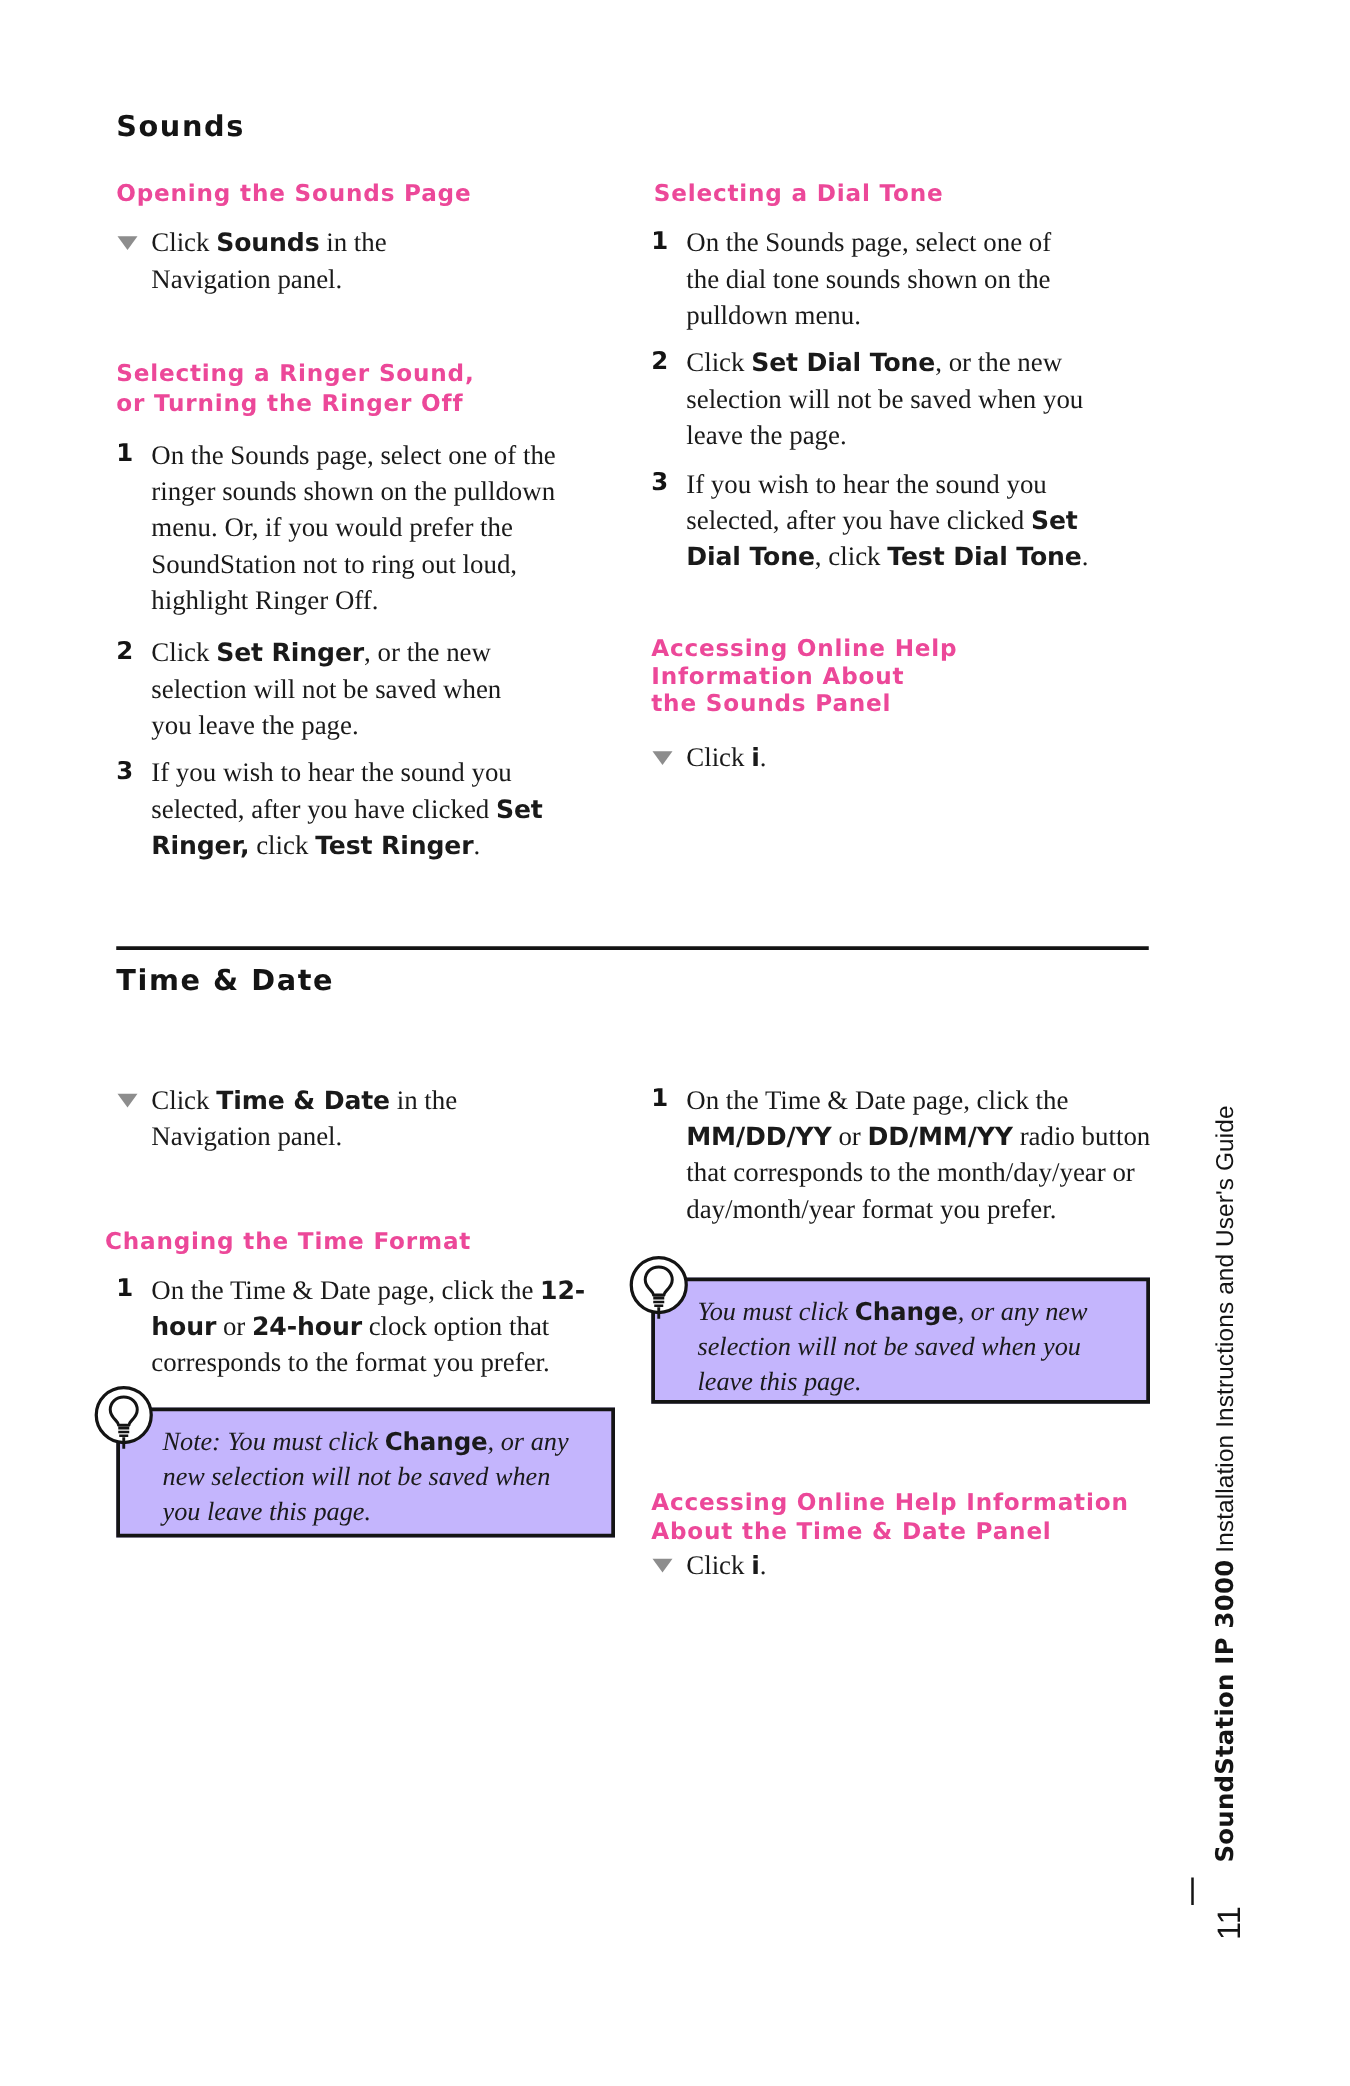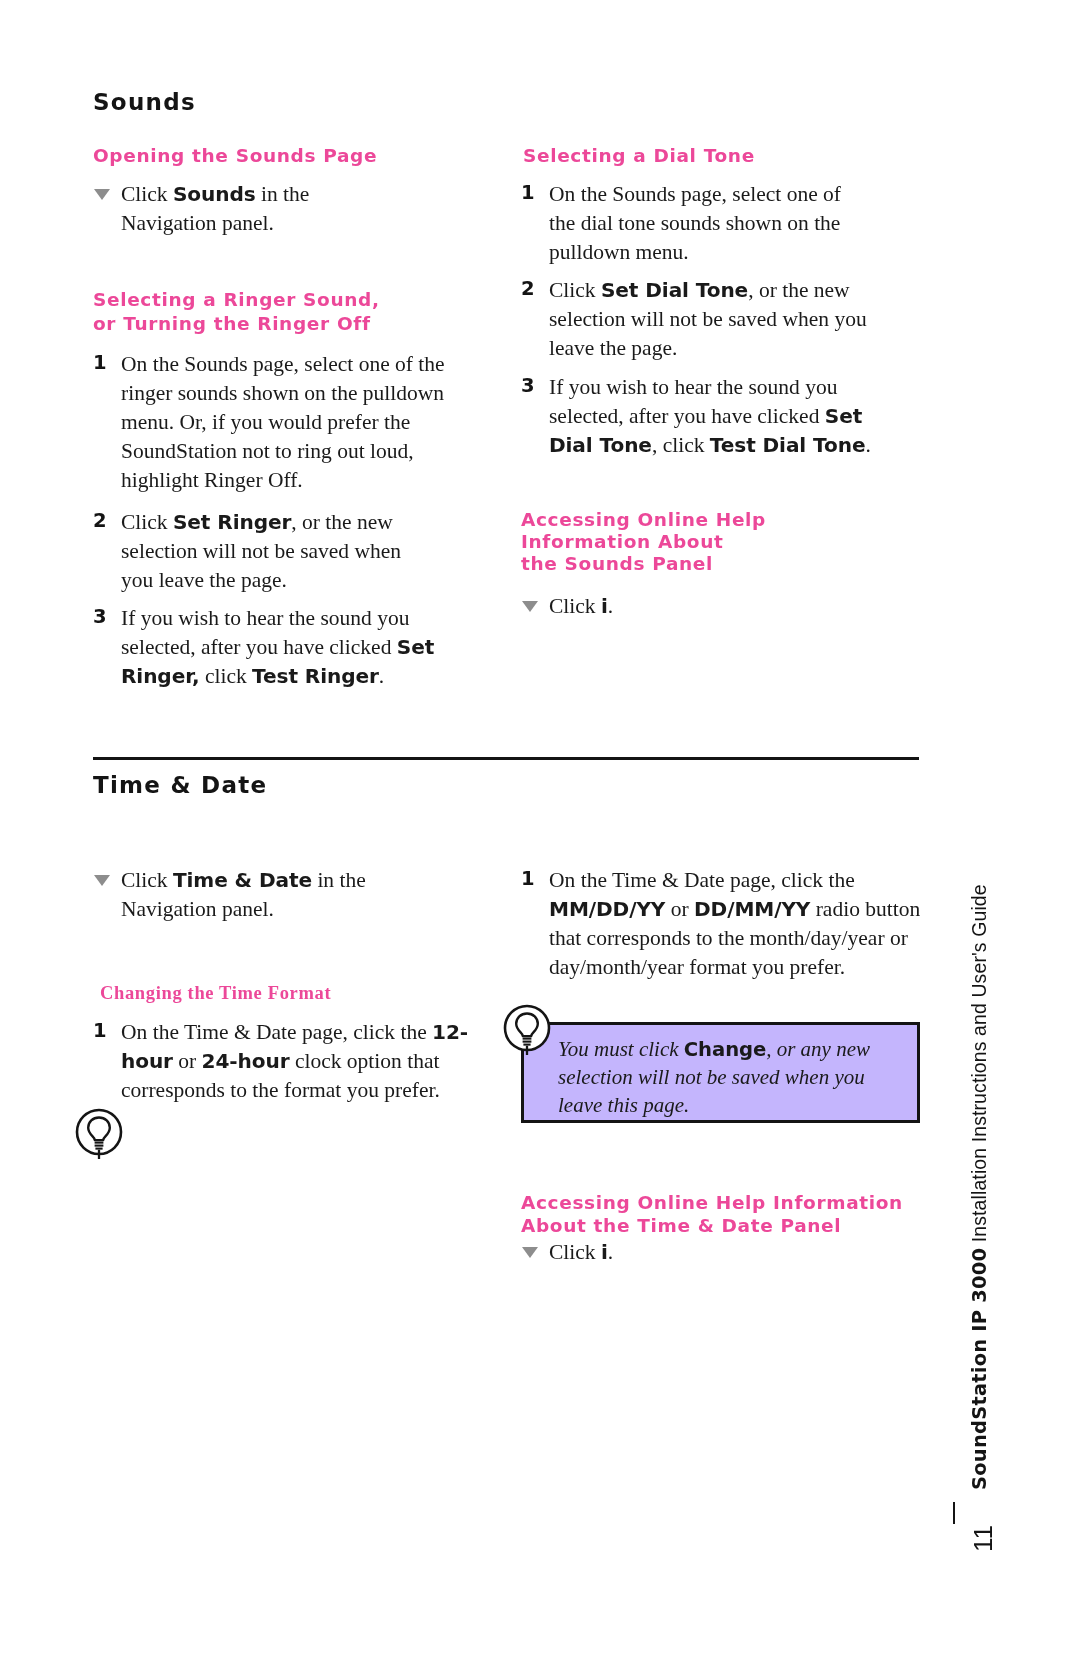--- a/index.html
+++ b/index.html
@@ -205,27 +205,30 @@
   <div class="rule" style="left:93px; top:757px; width:826px;"></div>
 
   <div class="section-title" style="left:93px; top:772px;">Time &amp; Date</div>
 
 
   <div class="item" style="left:93px; top:866px; width:320px;">
     <span class="tri"></span>
     <span class="body"><span>Click </span><span class="inline-bold">Time &amp; Date</span><span> in the Navigation panel.</span></span>
   </div>
 
-  <div class="subhead" style="left:100px; top:982px; width:420px;font-family:Liberation Serif, serif;">Changing the Time Format</div>
+  <div class="subhead" style="left:84px; top:982px; width:420px;">Changing the Time Format</div>
 
   <div class="item" style="left:93px; top:1018px; width:392px;">
     <span class="marker">1</span>
     <span class="body"><span>On the Time &amp; Date page, click the </span><span class="inline-bold">12-hour</span><span> or </span><span class="inline-bold">24-hour</span><span> clock option that corresponds to the format you prefer.</span></span>
   </div>
 
+  <div class="note" style="left:93px; top:1126px; width:399px; height:104px;">
+    <span class="note-text"><span>Note: You must click </span><span class="inline-bold">Change</span><span>, or any new selection will not be saved when you leave this page.</span></span>
+  </div>
   <div class="bulb" style="left:73px; top:1108px;">
     <svg width="52" height="52" viewBox="0 0 52 52">
       <circle cx="26" cy="24" r="22" fill="#ffffff" stroke="#141414" stroke-width="2.6"></circle>
       <path d="M26 9.5 C19.9 9.5 15.2 14 15.2 19.8 C15.2 23.6 17.4 26.1 19.6 28.3 C21 29.7 21.6 30.7 21.8 32.1 L30.2 32.1 C30.4 30.7 31 29.7 32.4 28.3 C34.6 26.1 36.8 23.6 36.8 19.8 C36.8 14 32.1 9.5 26 9.5 Z" fill="#ffffff" stroke="#141414" stroke-width="2.4" stroke-linejoin="round"></path>
       <line x1="21.6" y1="34.6" x2="30.4" y2="34.6" stroke="#141414" stroke-width="2.1"></line>
       <line x1="21.6" y1="37.6" x2="30.4" y2="37.6" stroke="#141414" stroke-width="2.1"></line>
       <line x1="22.4" y1="40.6" x2="29.6" y2="40.6" stroke="#141414" stroke-width="2.1"></line>
       <line x1="26" y1="41.8" x2="26" y2="51" stroke="#141414" stroke-width="2.3"></line>
     </svg>
   </div>

